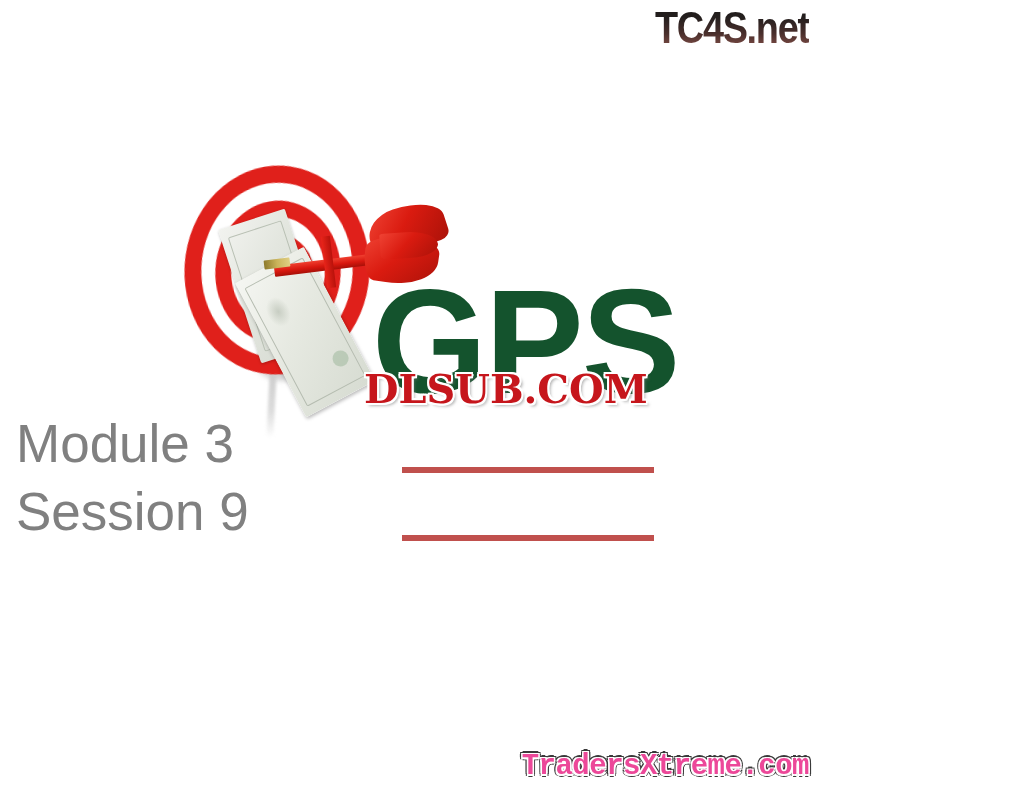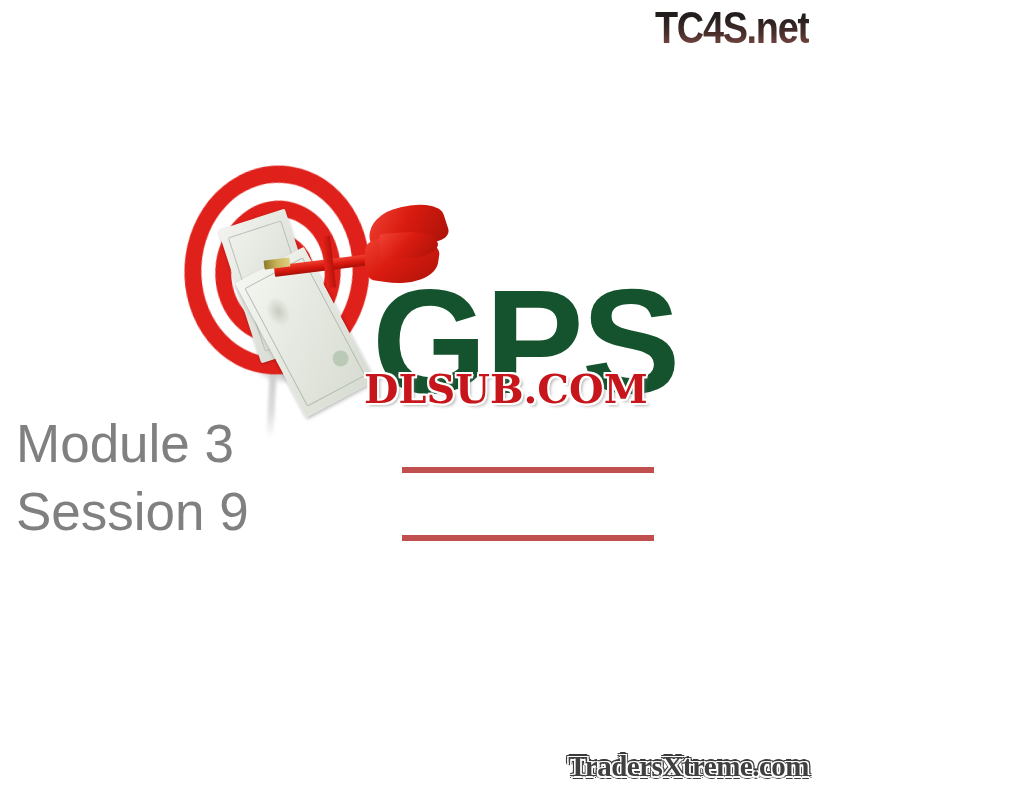--- a/index.html
+++ b/index.html
@@ -245,25 +245,25 @@
     font-family: "Liberation Sans", sans-serif;
     font-size: 15px;
     color: #9a9a9a;
   }
 
   
   #footer-logo {
     position: absolute;
     right: 8px;
     bottom: 8px;
-    font-family: Liberation Serif, serif;
+    font-family: Liberation Mono, monospace;
     font-weight: bold;
     font-size: 29px;
     letter-spacing: -0.5px;
-    color: #404040;
+    color: #ec4899;
     white-space: nowrap;
     text-shadow:
       -1.5px -1.5px 0 #ffffff,
        1.5px -1.5px 0 #ffffff,
       -1.5px  1.5px 0 #ffffff,
        1.5px  1.5px 0 #ffffff,
       -2.4px -2.4px 0 #3a3a3a,
        2.4px -2.4px 0 #3a3a3a,
       -2.4px  2.4px 0 #3a3a3a,
        2.4px  2.4px 0 #3a3a3a,

